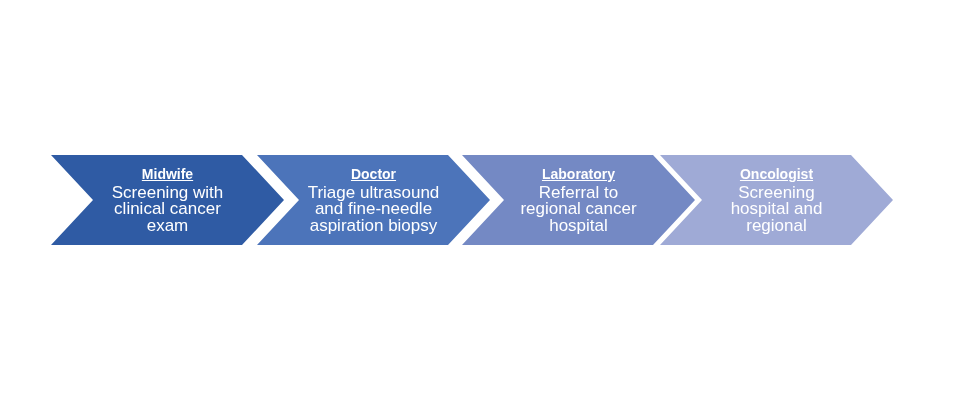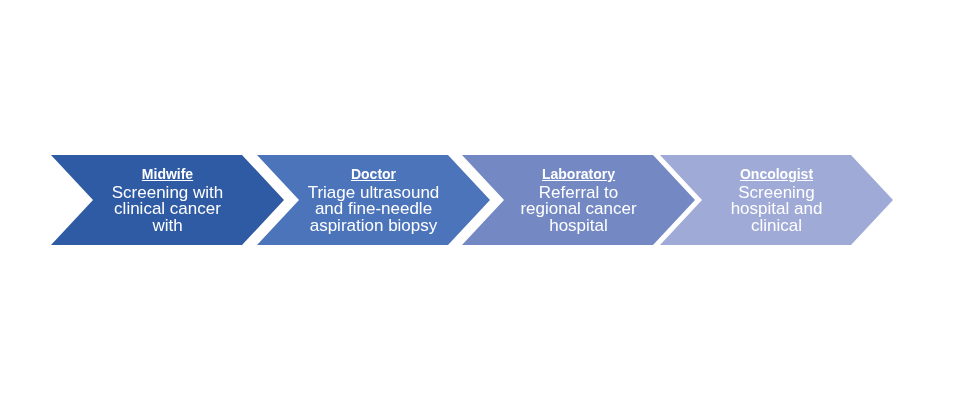--- a/index.html
+++ b/index.html
@@ -56,38 +56,38 @@
 </head>
 <body>
 
 <div class="canvas">
   <div class="flow-band">
 
     <div class="chevron step-0" style="background: rgb(47, 91, 164);">
       <div class="step-title">Midwife</div>
       <div class="step-line">Screening with</div>
       <div class="step-line">clinical cancer</div>
-      <div class="step-line">with</div>
+      <div class="step-line">exam</div>
     </div>
 
     <div class="chevron step-2" style="background: rgb(116, 137, 196);">
       <div class="step-title">Laboratory</div>
       <div class="step-line">Referral to</div>
       <div class="step-line">regional cancer</div>
       <div class="step-line">hospital</div>
     </div>
 
     <div class="chevron step-1" style="background: rgb(76, 116, 186);">
       <div class="step-title">Doctor</div>
       <div class="step-line">Triage ultrasound</div>
       <div class="step-line">and fine-needle</div>
       <div class="step-line">aspiration biopsy</div>
     </div>
 
     <div class="chevron step-3" style="background: rgb(159, 170, 214);">
       <div class="step-title">Oncologist</div>
       <div class="step-line">Screening</div>
       <div class="step-line">hospital and</div>
-      <div class="step-line">clinical</div>
+      <div class="step-line">regional</div>
     </div>
 
   </div>
 </div>
 
 </body></html>

